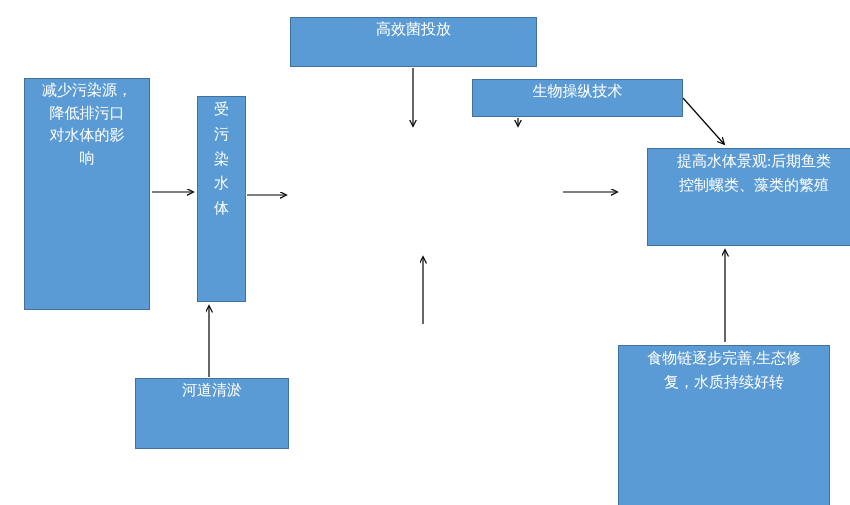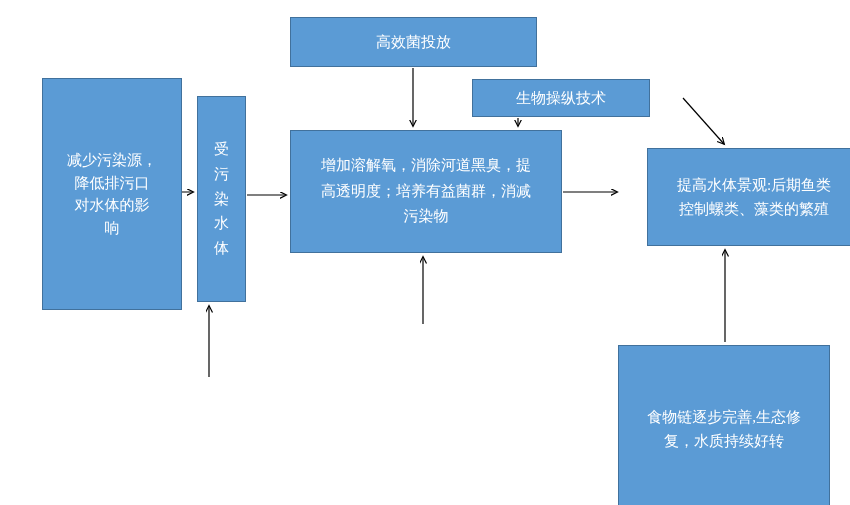--- a/index.html
+++ b/index.html
@@ -10,21 +10,21 @@
     font-family:"Liberation Serif","DejaVu Serif",serif;
     overflow:hidden;
   }
   .arrows{position:absolute;left:0;top:0;width:850px;height:505px;}
   .arrows line{stroke:var(--arrow,#000000);stroke-width:1.2;}
   .node{
     position:absolute;box-sizing:border-box;
     background:var(--box-fill,#5B9BD5);
     border:1.5px solid var(--box-border,#41719C);
     color:var(--box-text,#ffffff);
-    display:flex;align-items:center;justify-content:center;
+    display:flex;align-items:flex-start;justify-content:center;
   }
   .node .label{
     white-space:pre-line;text-align:center;
     font-size:15px;line-height:1.5;
   }
 </style>
 </head>
 <body>
 
 <div class="canvas">
@@ -39,54 +39,52 @@
     <line x1="247" y1="195" x2="286" y2="195" marker-end="url(#arrowhead)"></line>
     <line x1="413" y1="68" x2="413" y2="126" marker-end="url(#arrowhead)"></line>
     <line x1="518" y1="118" x2="518" y2="126" marker-end="url(#arrowhead)"></line>
     <line x1="683" y1="98" x2="724" y2="144" marker-end="url(#arrowhead)"></line>
     <line x1="563" y1="192" x2="617" y2="192" marker-end="url(#arrowhead)"></line>
     <line x1="423" y1="324" x2="423" y2="257" marker-end="url(#arrowhead)"></line>
     <line x1="209" y1="377" x2="209" y2="306" marker-end="url(#arrowhead)"></line>
     <line x1="725" y1="342" x2="725" y2="250" marker-end="url(#arrowhead)"></line>
   </svg>
 
-  <div class="node" style="left:42px;top:78px;width:140px;height:232px">
+  <div class="node" style="left:24px;top:78px;width:126px;height:232px">
     <span class="label">减少污染源，
 降低排污口
 对水体的影
 响</span>
   </div>
 
   <div class="node" style="left:197px;top:96px;width:49px;height:206px">
     <span class="label" style="line-height:1.65">受
 污
 染
 水
 体</span>
   </div>
 
   <div class="node" style="left:290px;top:17px;width:247px;height:50px">
     <span class="label">高效菌投放</span>
   </div>
 
-  <div class="node" style="left:472px;top:79px;width:178px;height:38px">
+  <div class="node" style="left:472px;top:79px;width:211px;height:38px">
     <span class="label">生物操纵技术</span>
   </div>
 
-  <div class="node" style="left:290px;top:130px;width:272px;height:123px">
-    <span class="label" style="line-height:1.7">增加溶解氧，消除河道黑臭，提
-高透明度；培养有益菌群，消减
-污染物</span>
-  </div>
 
   <div class="node" style="left:647px;top:148px;width:214px;height:98px">
     <span class="label" style="line-height:1.6">提高水体景观:后期鱼类
 控制螺类、藻类的繁殖</span>
   </div>
 
 
+  <div class="node" style="left:135px;top:378px;width:154px;height:71px">
+    <span class="label">河道清淤</span>
+  </div>
 
   <div class="node" style="left:618px;top:345px;width:212px;height:168px">
     <span class="label" style="line-height:1.6">食物链逐步完善,生态修
 复，水质持续好转</span>
   </div>
 
 </div>
 
 </body></html>

